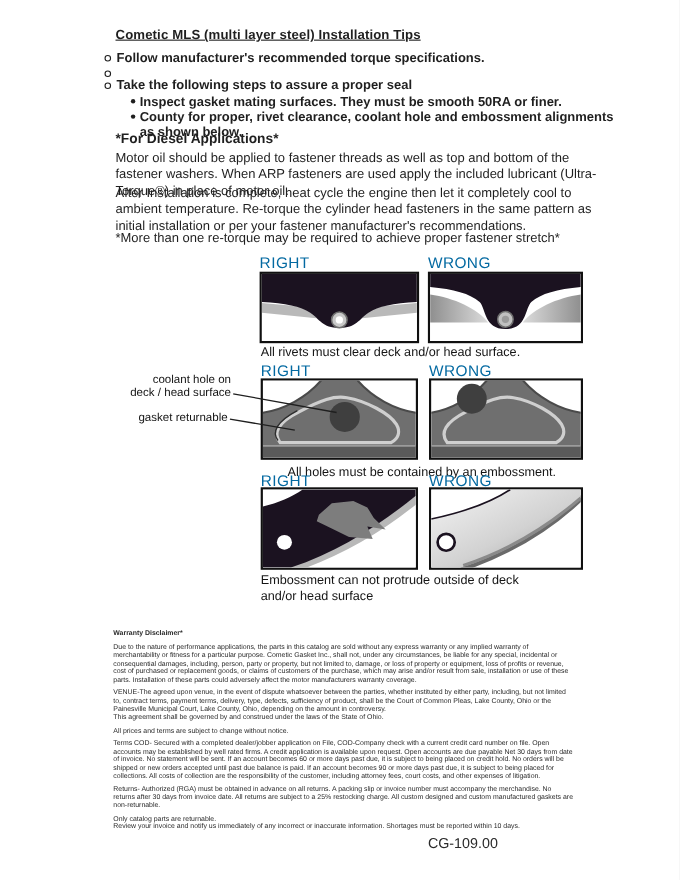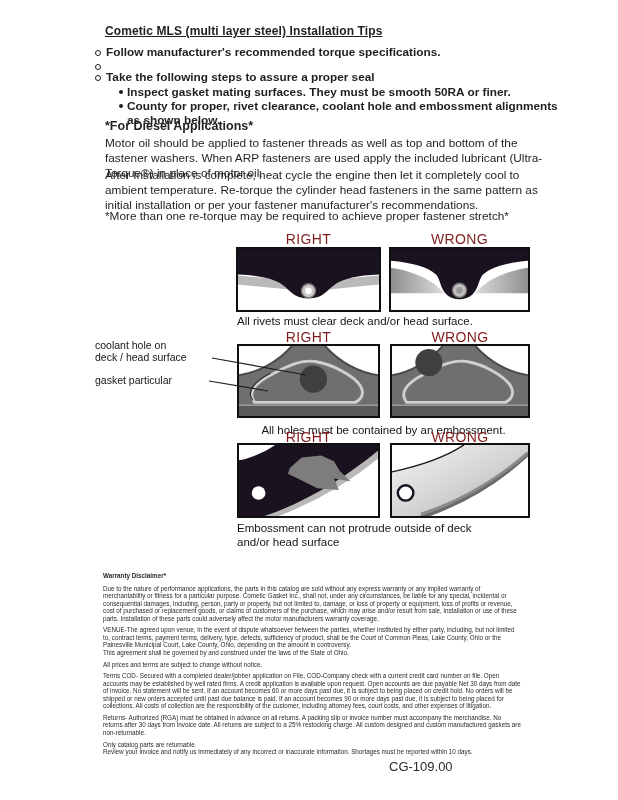--- a/index.html
+++ b/index.html
@@ -24,26 +24,26 @@
   .bullet-row{display:flex;align-items:flex-start;font-weight:bold;}
   .sub{margin-left:24px;}
   .dot-open{flex:0 0 auto;width:4px;height:4px;border:1px solid #1f1f1f;border-radius:50%;margin:5px 5px 0 0;}
   .dot-filled{flex:0 0 auto;width:4px;height:4px;background:#1f1f1f;border-radius:50%;margin:5px 4px 0 0;}
 
   .diesel-heading{left:105px;top:119px;font-size:12.5px;font-weight:bold;}
   .diesel-p1{left:105px;top:136px;width:448px;font-size:11.8px;line-height:15px;}
   .diesel-p2{left:105px;top:168px;width:448px;font-size:11.8px;line-height:15px;}
   .diesel-note{left:105px;top:209px;width:448px;font-size:11.8px;}
 
-  .col-label{font-size:14px;letter-spacing:0.4px;text-align:center;color:#7f1d1d;}
+  .col-label{font-size:14px;letter-spacing:0.4px;text-align:left;color:#0369a1;}
   .panel{box-sizing:border-box;border:2.5px solid #101010;background:#fff;}
   .panel svg{display:block;width:100%;height:100%;}
   .caption{font-size:11.5px;line-height:13.5px;color:#151515;}
 
-  .anno{font-size:10.5px;line-height:12px;color:#151515;}
+  .anno{font-size:10.5px;line-height:12px;text-align:right;color:#151515;}
   .pointer-overlay{left:0;top:330px;width:618px;height:110px;pointer-events:none;z-index:5;}
 
   .legal{left:103px;top:572px;width:418px;font-size:6.3px;line-height:7.4px;color:#2a2a2a;}
   .legal p{margin:0 0 4.5px 0;}
   .legal .lh{font-weight:bold;margin-bottom:5.5px;}
 
   .footer-code{left:389px;top:759px;font-size:13px;color:#2a2a2a;}
 </style>
 </head>
 <body>
@@ -114,21 +114,21 @@
     </svg>
   </div>
 
   <div class="abs caption" style="left:237px;top:315px;">All rivets must clear deck and/or head surface.</div>
 
   <div class="abs col-label" style="left:237px;top:329px;width:143px;">RIGHT</div>
   <div class="abs col-label" style="left:390px;top:329px;width:140px;">WRONG</div>
 
   <div class="abs anno preline" style="left:95px;top:339px;width:115px;">coolant hole on
 deck / head surface</div>
-  <div class="abs anno" style="left:95px;top:374px;width:112px;">gasket particular</div>
+  <div class="abs anno" style="left:95px;top:374px;width:112px;">gasket returnable</div>
 
   <div class="abs panel" style="left:237px;top:344px;width:143px;height:74px;">
     <svg viewBox="0 0 142 72" preserveAspectRatio="none">
       <rect width="142" height="72" fill="#6f6f6f"></rect>
       <path d="M0,0 H54 C40,16 20,27 0,30 Z" fill="#ffffff"></path>
       <path d="M142,0 H88 C102,16 122,27 142,30 Z" fill="#ffffff"></path>
       <path d="M54,0 C40,16 20,27 0,30" fill="none" stroke="#4a4a4a" stroke-width="2"></path>
       <path d="M88,0 C102,16 122,27 142,30" fill="none" stroke="#4a4a4a" stroke-width="2"></path>
       <rect y="61" width="142" height="11" fill="#5a5a5a"></rect>
       <line x1="0" y1="61" x2="142" y2="61" stroke="#9b9b9b" stroke-width="1.5"></line>

